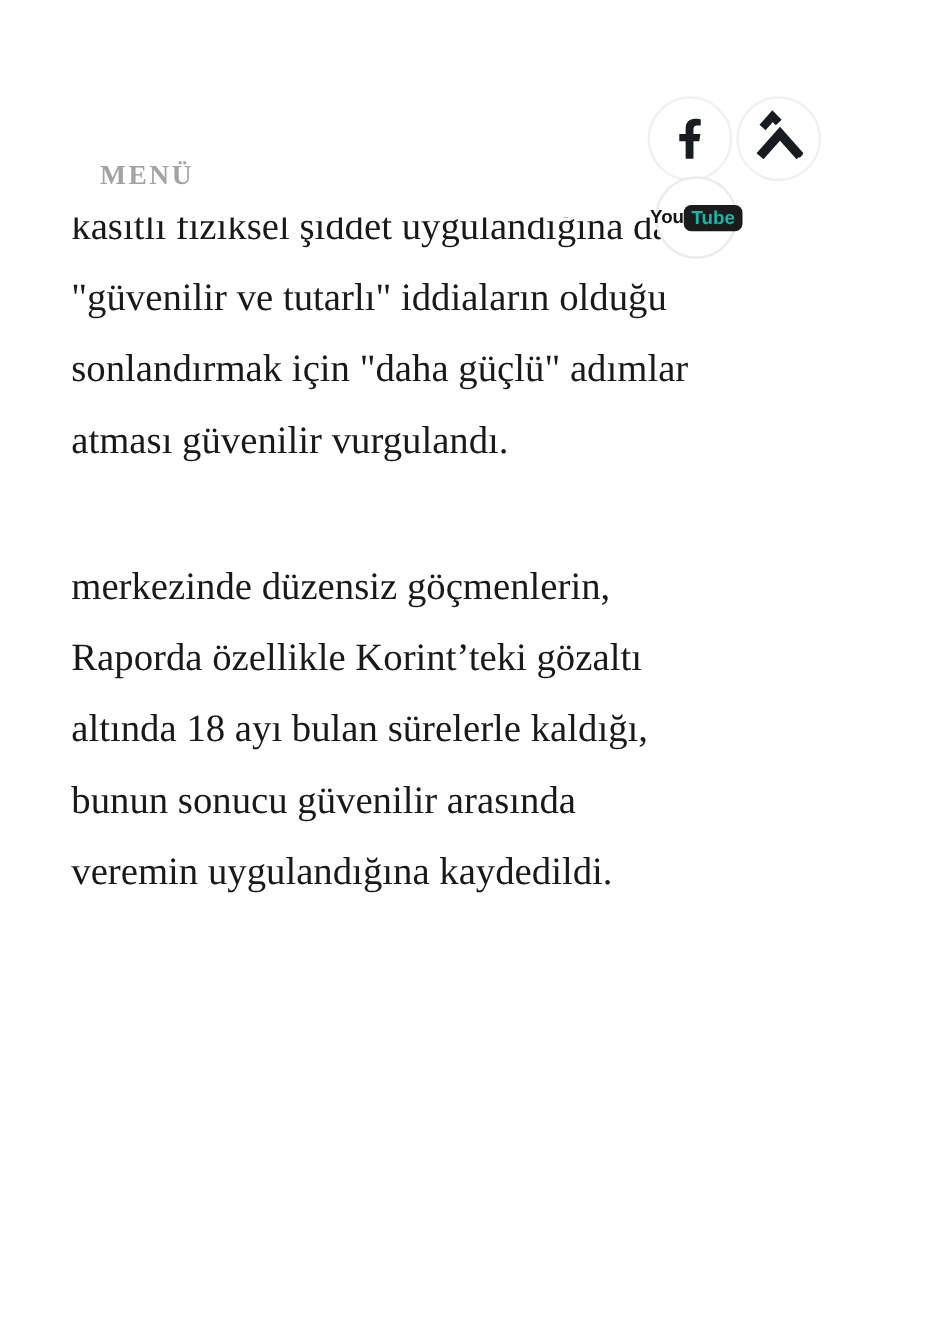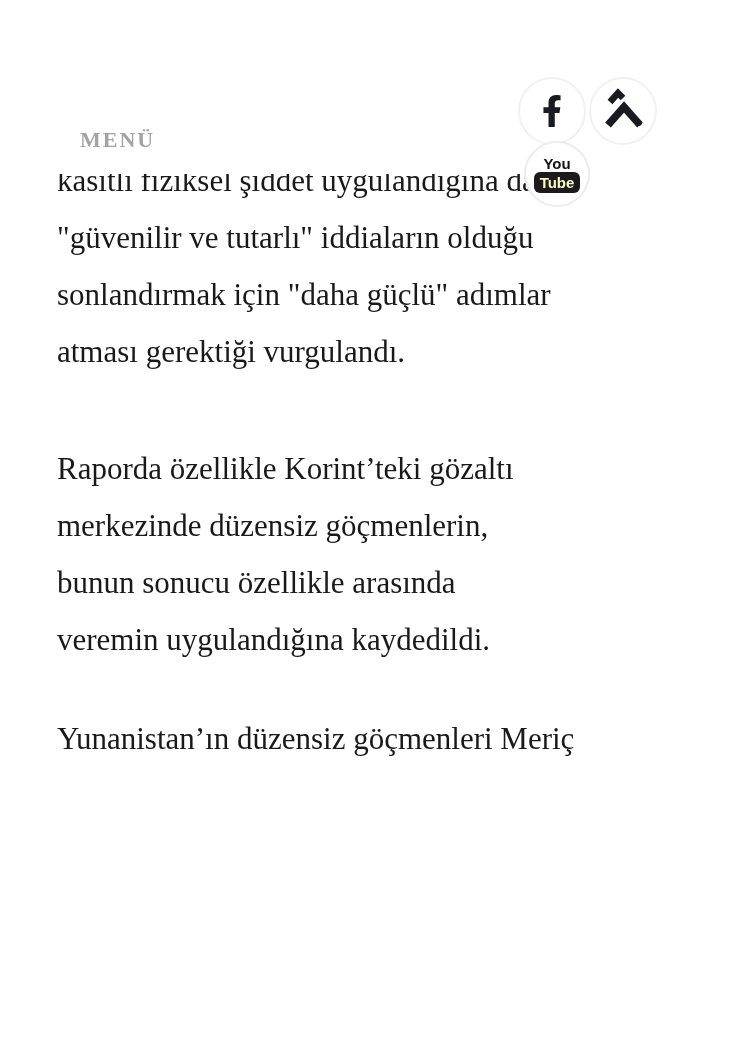--- a/index.html
+++ b/index.html
@@ -40,36 +40,36 @@
     z-index: 3;
     display: flex;
     align-items: center;
     justify-content: center;
     cursor: pointer;
   }
   .share-btn svg { display: block; }
   .btn-facebook { left: 518px; top: 77px; }
   .btn-x        { left: 589px; top: 77px; }
   .btn-youtube  { left: 524px; top: 141px; width: 66px; height: 66px;
-                  flex-direction: column; border-color: #ececec; }
+                  border-color: #ececec; }
 
   .yt-you {
     font-family: "Liberation Sans", sans-serif;
     font-weight: bold;
     font-size: 15px;
     line-height: 15px;
     color: #141414;
     margin-bottom: 1px;
   }
   .yt-tube {
     font-family: "Liberation Sans", sans-serif;
     font-weight: bold;
     font-size: 15px;
     line-height: 21px;
-    color: #fef9c3;
+    color: #14b8a6;
     background: #1b1b1b;
     border-radius: 6px;
     padding: 0 6px;
   }
 
   
   .article {
     position: absolute;
     left: 57px; top: 152px;
     width: 660px;
@@ -84,30 +84,28 @@
   .tline { white-space: nowrap; height: 57px; }
 </style>
 </head>
 <body>
 
 <div class="article">
   <div class="para para-1">
     <div class="tline">kasıtlı fiziksel şiddet uygulandığına dair</div>
     <div class="tline">"güvenilir ve tutarlı" iddiaların olduğu</div>
     <div class="tline">sonlandırmak için "daha güçlü" adımlar</div>
-    <div class="tline">atması gerektiği vurgulandı.</div>
+    <div class="tline">atması güvenilir vurgulandı.</div>
   </div>
   <div class="para para-2">
+    <div class="tline">merkezinde düzensiz göçmenlerin,</div>
     <div class="tline">Raporda özellikle Korint’teki gözaltı</div>
-    <div class="tline">merkezinde düzensiz göçmenlerin,</div>
-    <div class="tline">bunun sonucu özellikle arasında</div>
+    <div class="tline">altında 18 ayı bulan sürelerle kaldığı,</div>
+    <div class="tline">bunun sonucu güvenilir arasında</div>
     <div class="tline">veremin uygulandığına kaydedildi.</div>
-  </div>
-  <div class="para para-3">
-    <div class="tline">Yunanistan’ın düzensiz göçmenleri Meriç</div>
   </div>
 </div>
 
 <div class="topbar">
   <div class="menu-label">MENÜ</div>
 </div>
 
 <div class="share-btn btn-facebook">
   <span>
     <svg width="20" height="40" viewBox="0 0 320 512">

